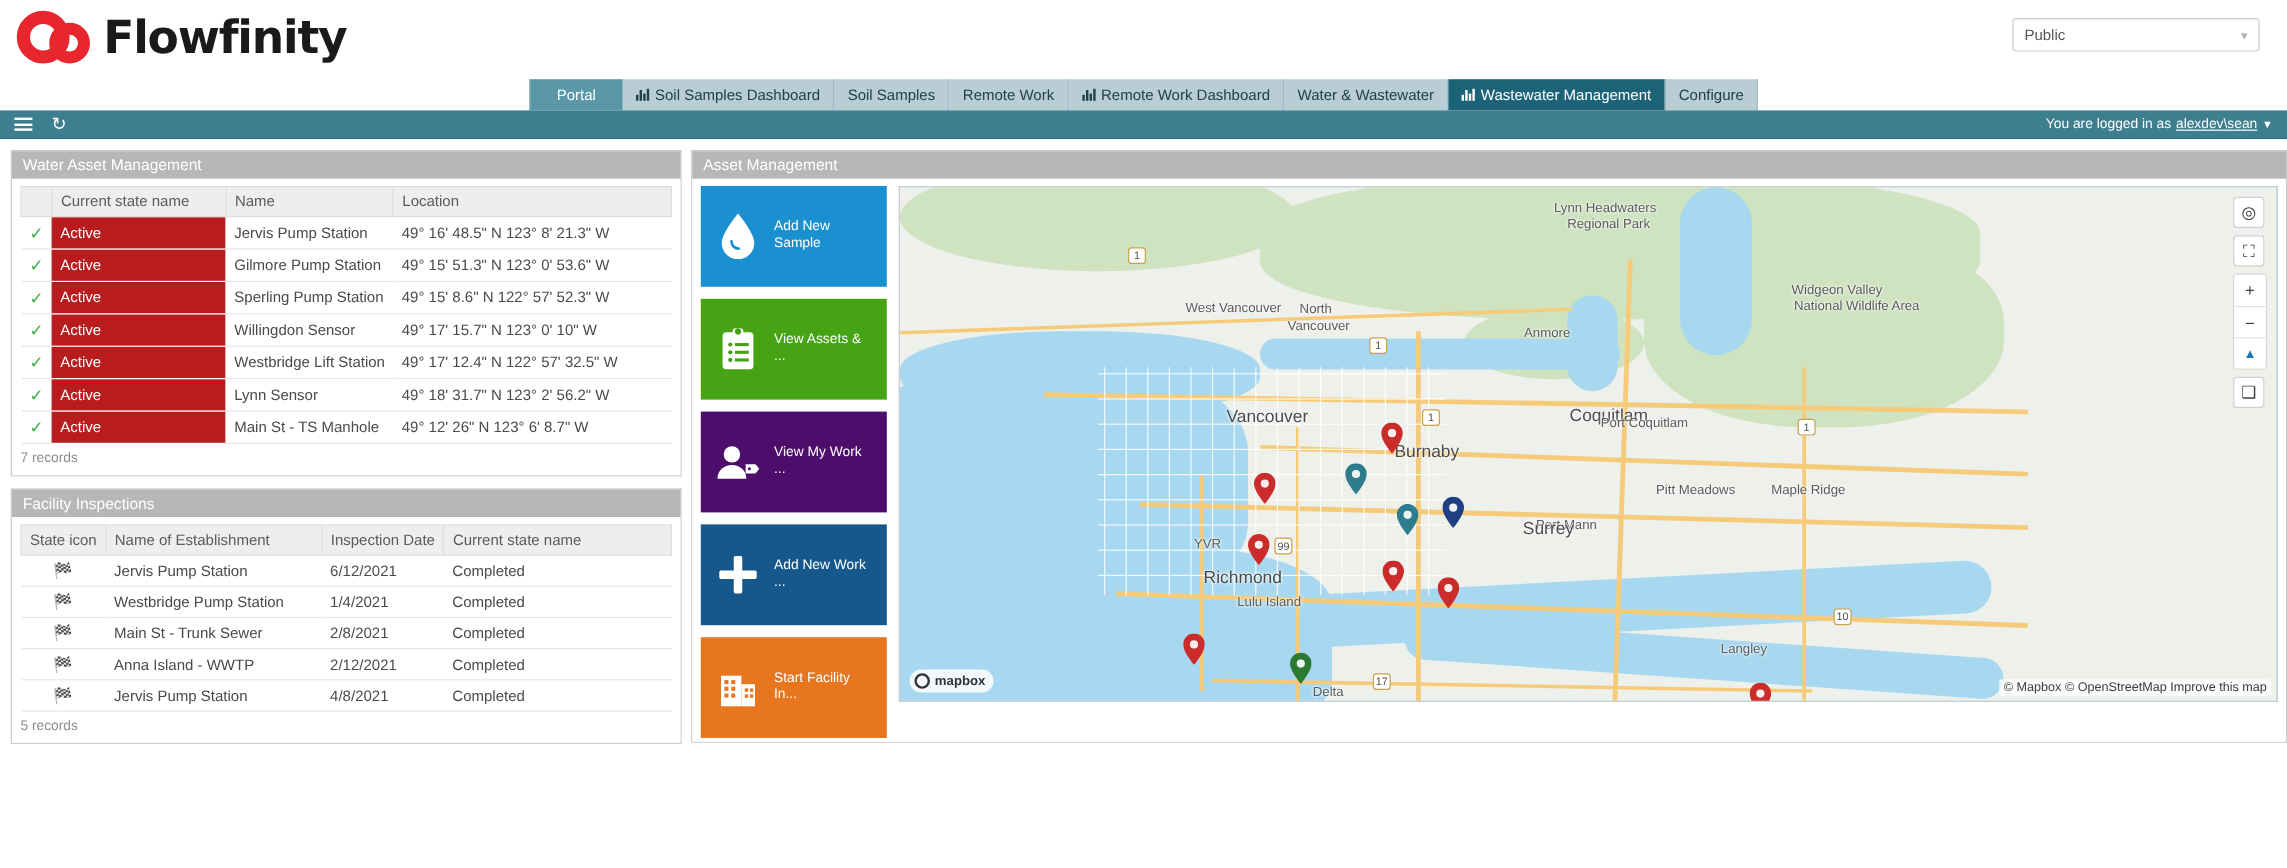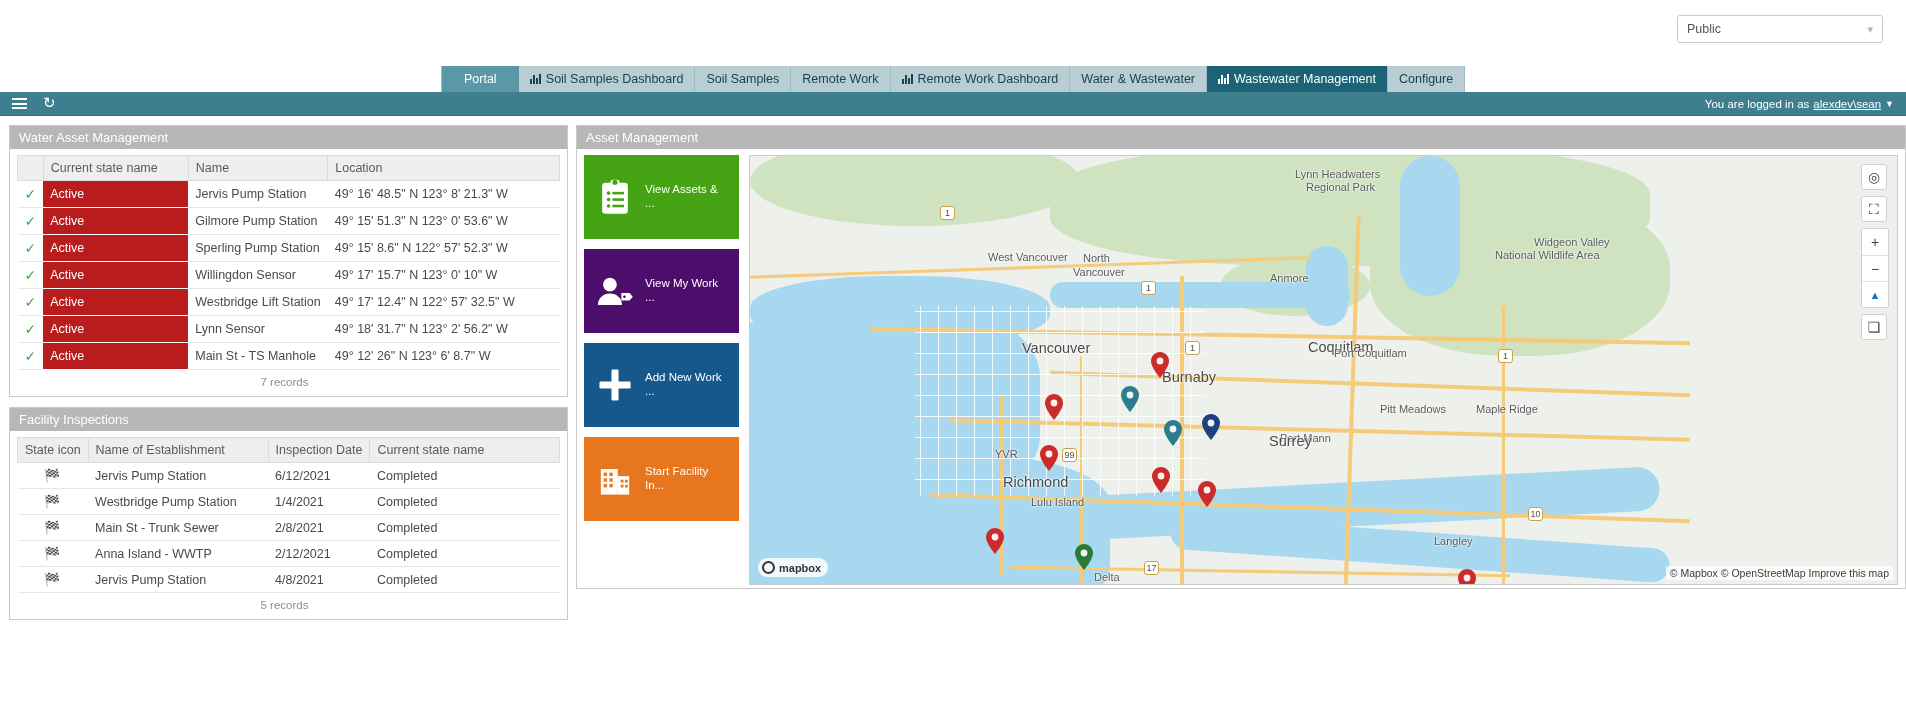--- a/index.html
+++ b/index.html
@@ -105,21 +105,21 @@
     white-space:nowrap;
   }
   table.grid td {
     padding:5px 7px; border-bottom:1px solid #e6e6e6; color:#4a4a4a;
     white-space:nowrap; background:#fff;
   }
   table.grid td.state-cell { background:#b91c1c; color:#ffffff; border-bottom:1px solid #fff; }
   table.grid td.check { width:24px; text-align:center; color:#3aa940; font-size:14px; }
   table.grid td.flagcell { width:58px; text-align:center; font-size:13px; }
   .records {
-    text-align:center; font-size:11.5px; color:#8d8d8d; padding:6px 8px 5px 0;
+    text-align:left; font-size:11.5px; color:#8d8d8d; padding:6px 8px 5px 0;
   }
 
   
   .asset-wrap { display:flex; gap:10px; }
   .tiles { width:155px; display:flex; flex-direction:column; gap:10px; }
   .tile {
     height:84px; display:flex; align-items:center; gap:8px; padding:0 9px;
     color:#fff; font-size:11.5px; cursor:pointer;
   }
   .tile .tile-ico { width:44px; height:44px; flex:none; display:flex; align-items:center; justify-content:center; }
@@ -177,20 +177,27 @@
   .attrib {
     position:absolute; right:4px; bottom:4px; font-size:10.5px; color:#3c3c3c;
     background:rgba(255,255,255,0.75); padding:1px 4px; border-radius:2px;
   }
   .attrib a { color:#3c3c3c; text-decoration:none; }
 </style>
 </head>
 <body>
 
 <div class="brandbar">
+  <div class="logo-wrap">
+    <div class="logo-mark">
+      <span class="ring a"></span>
+        <span class="ring b"></span>
+    </div>
+    <div class="logo-text">Flowfinity</div>
+  </div>
   <div class="public-select">
     <span>Public</span>
     <span class="chev">▾</span>
   </div>
 </div>
 
 <div class="tabbar">
   <div class="tabs" id="tabs-host">
       <div class="tab portal">
         <span>Portal</span>
@@ -366,20 +373,29 @@
     </div>
 
   </div>
 
   <div class="col-right">
     <div class="panel">
       <div class="panel-head">Asset Management</div>
       <div class="panel-body">
         <div class="asset-wrap">
           <div class="tiles" id="tiles-host">
+              <div class="tile t-blue">
+                <span class="tile-ico">
+                  <svg width="34" height="38" viewBox="0 0 24 28" fill="#fff">
+                    <path d="M12 0C12 0 2 12 2 18a10 10 0 0020 0C22 12 12 0 12 0z"></path>
+                    <path d="M8 17a4.5 4.5 0 004.5 4.5" stroke="#1b90d0" stroke-width="1.6" fill="none" stroke-linecap="round"></path>
+                  </svg>
+                </span>
+                <span class="tile-lbl">Add New Sample</span>
+              </div>
               <div class="tile t-green">
                 <span class="tile-ico">
                   <svg width="32" height="36" viewBox="0 0 24 28" fill="#fff">
                     <rect x="2" y="3" width="20" height="24" rx="2.5"></rect>
                     <rect x="8.5" y="0.5" width="7" height="5" rx="2" fill="#fff"></rect>
                     <circle cx="12" cy="2.5" r="2" fill="#45a314"></circle>
                     <circle cx="7" cy="11" r="1.4" fill="#45a314"></circle>
                     <rect x="10" y="10" width="9" height="2" fill="#45a314"></rect>
                     <circle cx="7" cy="16" r="1.4" fill="#45a314"></circle>
                     <rect x="10" y="15" width="9" height="2" fill="#45a314"></rect>
@@ -478,21 +494,21 @@
                 <div class="road white" style="left:165px;top:176px;width:290px;height:1.2px;opacity:.85"></div>
                 <div class="road white" style="left:165px;top:197px;width:290px;height:1.2px;opacity:.85"></div>
                 <div class="road white" style="left:165px;top:218px;width:290px;height:1.2px;opacity:.85"></div>
                 <div class="road white" style="left:165px;top:239px;width:290px;height:1.2px;opacity:.85"></div>
                 <div class="road white" style="left:165px;top:260px;width:290px;height:1.2px;opacity:.85"></div>
                 <div class="road white" style="left:165px;top:281px;width:290px;height:1.2px;opacity:.85"></div>
                 <div class="road white" style="left:165px;top:302px;width:290px;height:1.2px;opacity:.85"></div>
                 <div class="road white" style="left:165px;top:323px;width:290px;height:1.2px;opacity:.85"></div>
                 <div class="maplabel" style="left: 545px; top: 12px;">Lynn Headwaters</div>
                 <div class="maplabel" style="left: 556px; top: 25px;">Regional Park</div>
-                <div class="maplabel" style="left: 784px; top: 80px;">Widgeon Valley</div>
+                <div class="maplabel" style="left: 743px; top: 80px;">Widgeon Valley</div>
                 <div class="maplabel" style="left: 745px; top: 93px;">National Wildlife Area</div>
                 <div class="maplabel" style="left: 238px; top: 95px;">West Vancouver</div>
                 <div class="maplabel" style="left: 333px; top: 96px;">North</div>
                 <div class="maplabel" style="left: 323px; top: 110px;">Vancouver</div>
                 <div class="maplabel" style="left: 520px; top: 116px;">Anmore</div>
                 <div class="maplabel big" style="left: 558px; top: 183px;">Coquitlam</div>
                 <div class="maplabel big" style="left: 272px; top: 184px;">Vancouver</div>
                 <div class="maplabel big" style="left: 412px; top: 213px;">Burnaby</div>
                 <div class="maplabel" style="left: 584px; top: 191px;">Port Coquitlam</div>
                 <div class="maplabel" style="left: 530px; top: 276px;">Port Mann</div>

